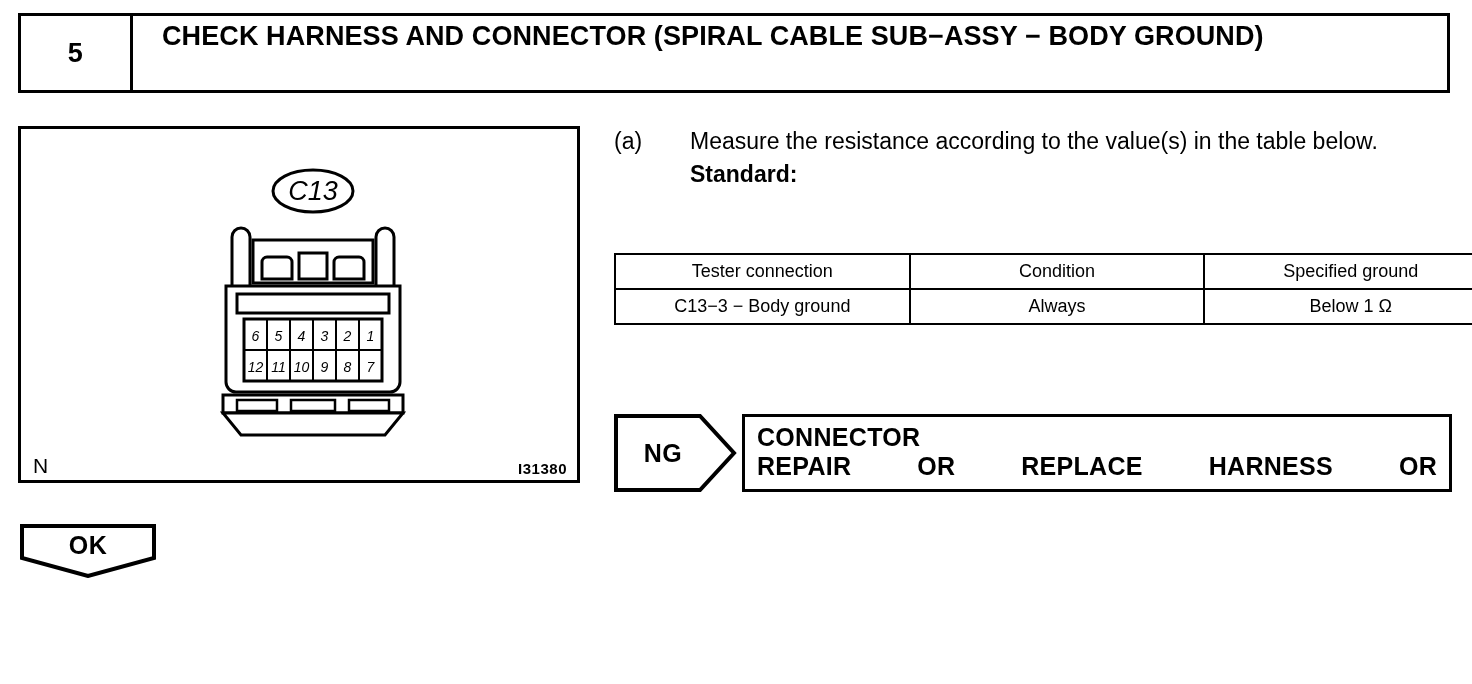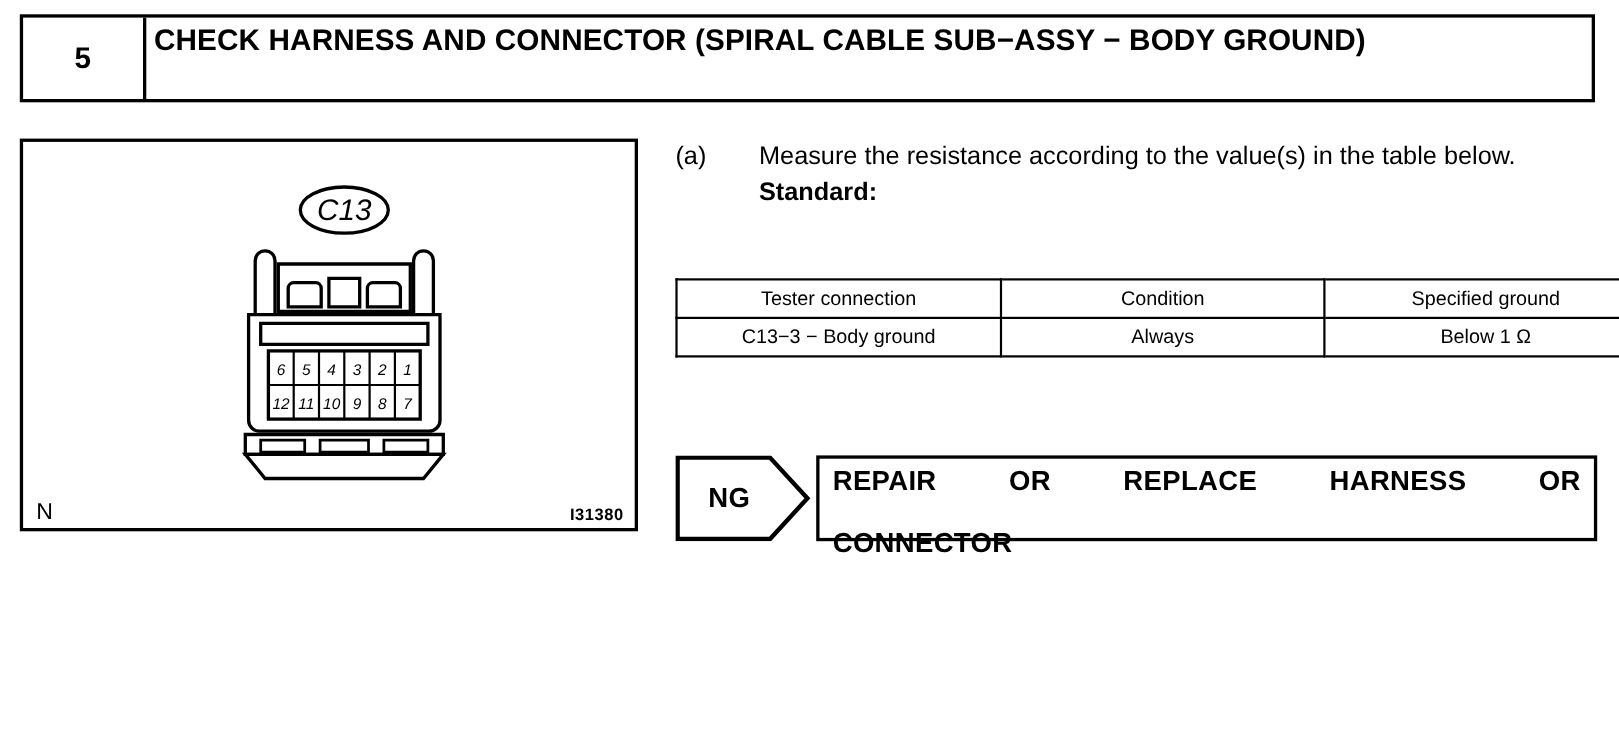--- a/index.html
+++ b/index.html
@@ -31,21 +31,21 @@
     border-right: 3px solid #000;
     display: flex;
     align-items: center;
     justify-content: center;
     font-size: 27px;
     font-weight: bold;
     letter-spacing: 0.5px;
   }
   .step-title-cell {
     flex: 1;
-    padding: 5px 0 0 7px;
+    padding: 5px 0 0 29px;
     font-size: 27px;
     font-weight: bold;
     line-height: 1.12;
     letter-spacing: 0.1px;
   }
 
   
   .figure-box {
     position: absolute;
     left: 18px; top: 126px;
@@ -315,21 +315,27 @@
 
   <div class="ng-row">
     <div class="arrow-right">
       <svg width="124" height="78" viewBox="0 0 124 78" xmlns="http://www.w3.org/2000/svg">
         <path d="M 2 2 L 86 2 L 120 39 L 86 76 L 2 76 Z" fill="#fff" stroke="#000" stroke-width="4"></path>
       </svg>
       <div class="arrow-right-label">NG</div>
     </div>
     <div class="result-box">
       <div class="result-text">
+        <span class="ln last">CONNECTOR</span>
         <span class="ln">REPAIR OR REPLACE HARNESS OR</span>
-        <span class="ln last">CONNECTOR</span>
       </div>
     </div>
   </div>
 
+  <div class="arrow-down">
+    <svg width="136" height="54" viewBox="0 0 136 54" xmlns="http://www.w3.org/2000/svg">
+      <path d="M 2 2 L 134 2 L 134 34 L 68 52 L 2 34 Z" fill="#fff" stroke="#000" stroke-width="4"></path>
+    </svg>
+    <div class="arrow-down-label">OK</div>
+  </div>
 
 
 </div>
 
 </body></html>

